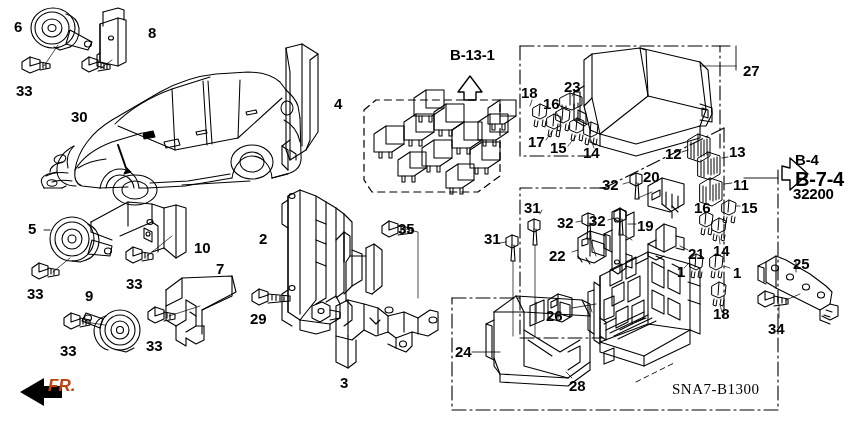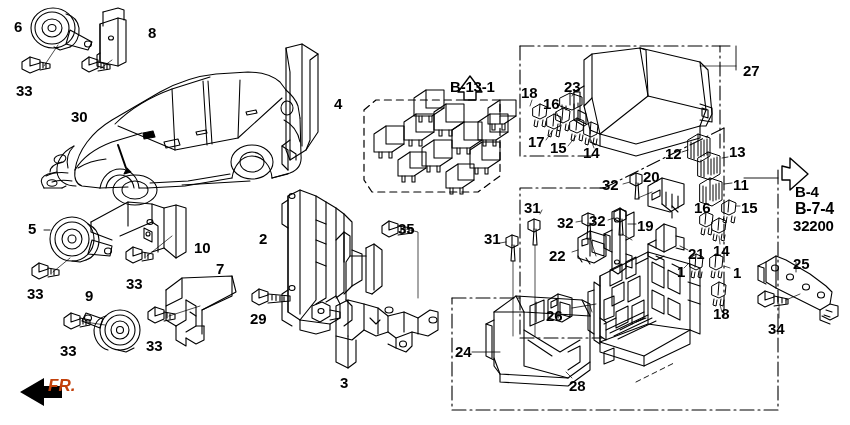--- a/index.html
+++ b/index.html
@@ -2,21 +2,21 @@
 <html><head>
 <meta charset="utf-8">
 <style>
   html,body{margin:0;padding:0;background:#fff;}
   body{width:850px;height:425px;position:relative;overflow:hidden;
        font-family:"Liberation Sans",sans-serif;}
   #stage{position:absolute;inset:0;width:850px;height:425px;}
   .lbl{position:absolute;font-family:"Liberation Sans",sans-serif;font-weight:bold;
        color:#000;white-space:nowrap;line-height:1;}
   .n{font-size:15px;}
-  .ref{font-size:14px;letter-spacing:-0.2px;margin-top:32px;}
+  .ref{font-size:14px;letter-spacing:-0.2px;}
   .pn{position:absolute;font-family:"Liberation Serif",serif;font-size:15px;color:#000;
       letter-spacing:0.5px;white-space:nowrap;}
   .fr{position:absolute;font-family:"Liberation Sans",sans-serif;font-weight:bold;
       font-size:17px;font-style:italic;color:#c2410c;}
   svg{position:absolute;top:0;left:0;}
 </style>
 </head>
 <body>
 
 <div id="stage">
@@ -691,19 +691,20 @@
   <div class="lbl n" style="left:546px;top:308px;">26</div>
   <div class="lbl n" style="left:455px;top:344px;">24</div>
   <div class="lbl n" style="left:569px;top:378px;">28</div>
   <div class="lbl n" style="left:793px;top:256px;">25</div>
   <div class="lbl n" style="left:768px;top:321px;">34</div>
 </div>
 
 <div class="lbl ref" style="left:450px;top:47px;font-size:15px;">B-13-1</div>
 
 <div class="lbl ref" style="left:795px;top:152px;font-size:15px;">B-4</div>
-<div class="lbl ref" style="left:795px;top:169px;font-size:16px;">B-7-4</div>
+<div class="lbl ref" style="left:795px;top:169px;font-size:20px;">B-7-4</div>
 <div class="lbl ref" style="left:793px;top:186px;font-size:15px;">32200</div>
 
 <div class="fr" style="left:48px;top:376px;">FR.</div>
 
+<div class="pn" style="left:672px;top:381px;">SNA7-B1300</div>
 
 </div>
 
 </body></html>

